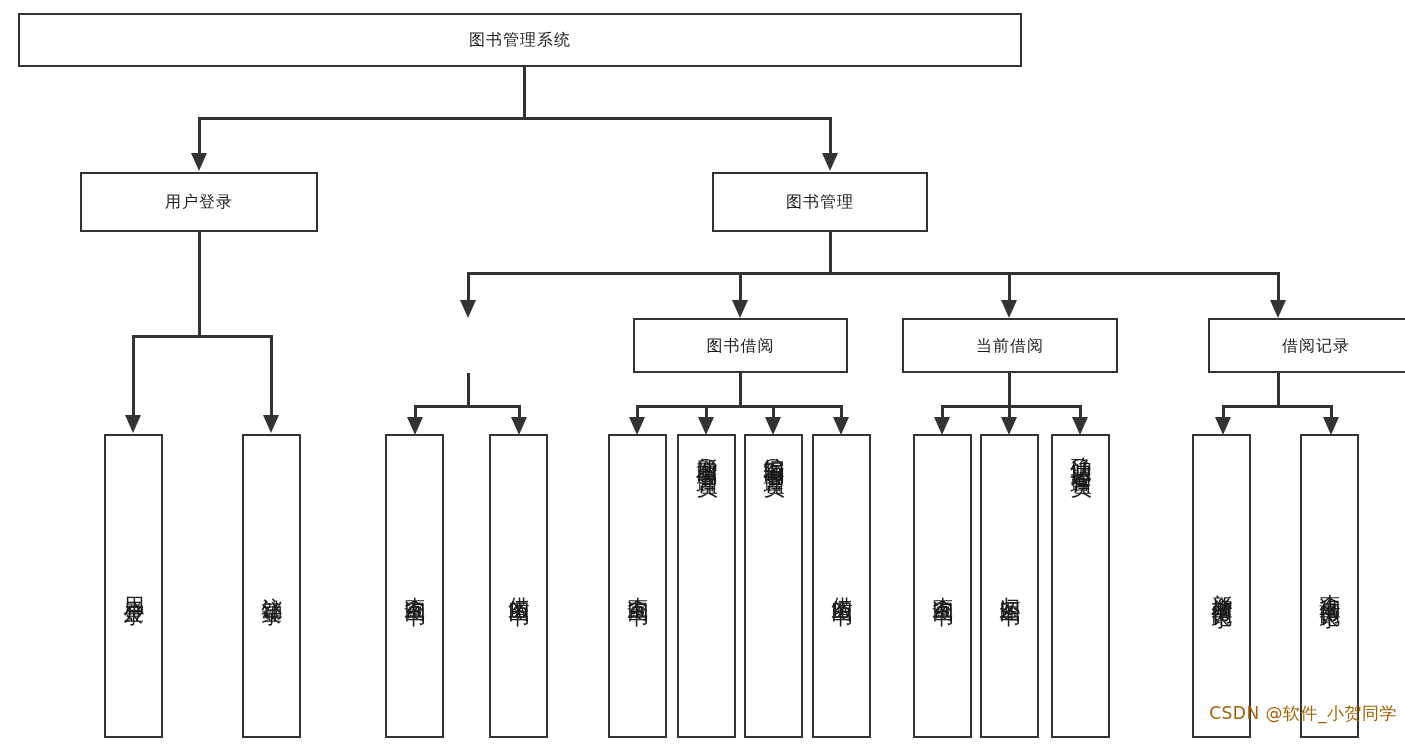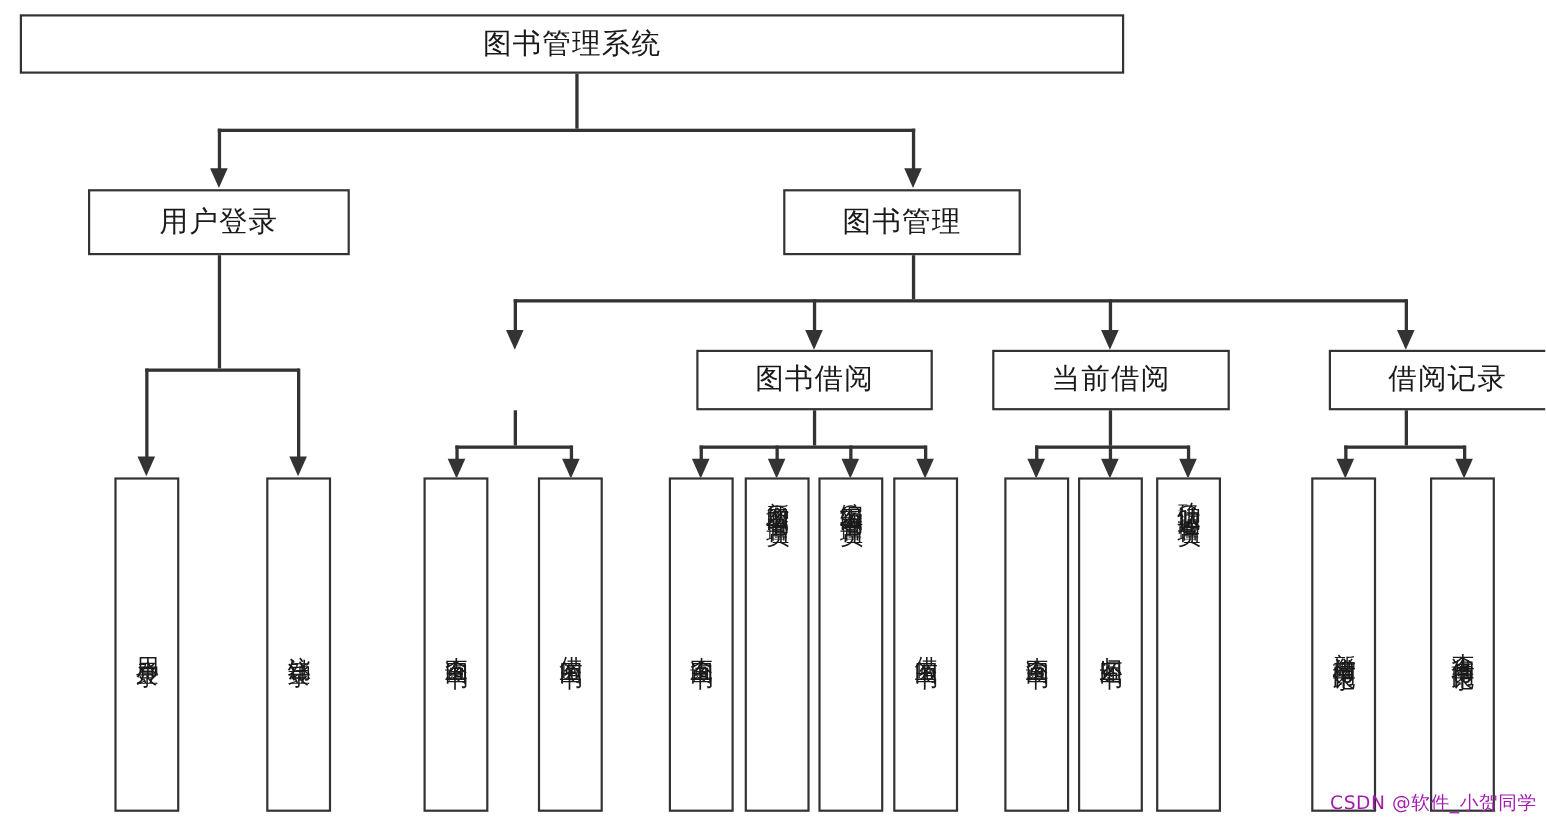--- a/index.html
+++ b/index.html
@@ -21,21 +21,21 @@
     position: absolute;
     box-sizing: border-box;
     border: 2.5px solid #333333;
     background: #ffffff;
     display: flex;
     align-items: center;
     justify-content: center;
     color: #1a1a1a;
   }
   .node-label {
-    font-size: 26px;
+    font-size: 16px;
     line-height: 1.25;
     letter-spacing: 1px;
     white-space: nowrap;
   }
   .node.leaf .node-label {
     writing-mode: vertical-rl;
     text-orientation: upright;
     font-size: 21px;
     letter-spacing: 3px;
     line-height: 1.1;
@@ -59,23 +59,23 @@
     position: absolute;
     width: 0;
     height: 0;
     border-left: 8px solid transparent;
     border-right: 8px solid transparent;
     border-top: 18px solid #333333;
   }
   .watermark {
     position: absolute;
     right: 8px;
-    bottom: 6px;
+    bottom: 22px;
     font-size: 17px;
-    color: #a21caf;
+    color: #a16207;
     white-space: nowrap;
     letter-spacing: 0.5px;
   }
 </style>
 </head>
 <body>
 
 <div id="canvas">
 
   <div class="node" style="left:18px; top:13px; width:1004px; height:54px;">

